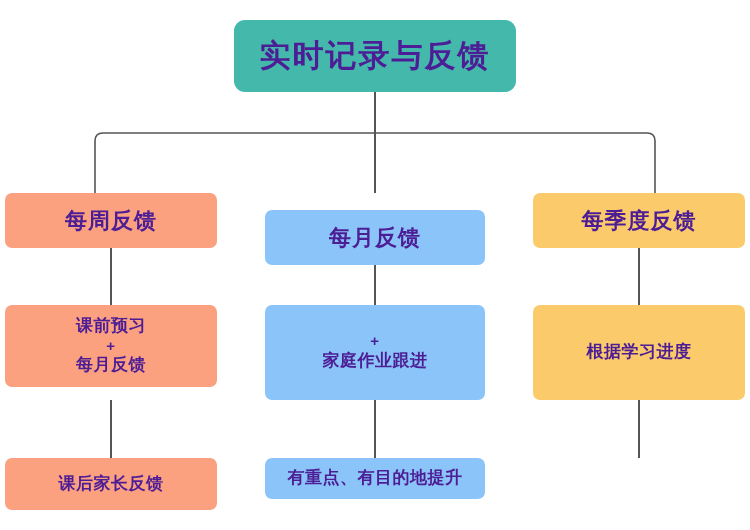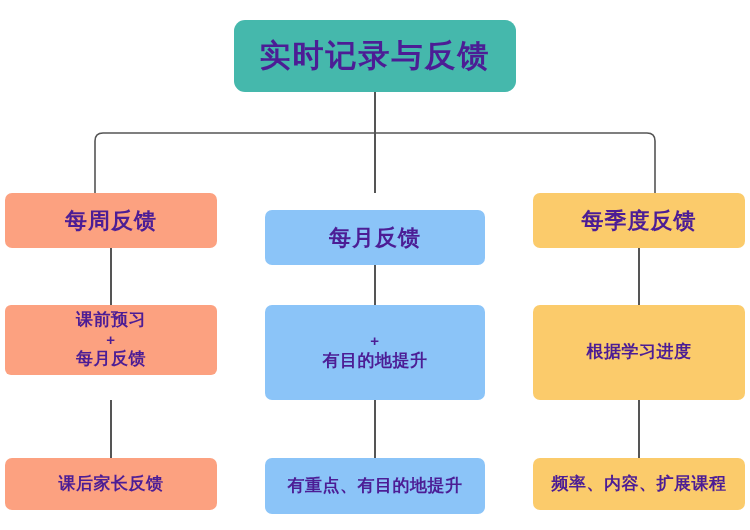--- a/index.html
+++ b/index.html
@@ -93,48 +93,45 @@
   </svg>
 
   <div class="node title-node" style="left:234px; top:20px; width:282px; height:72px; background:#45b8ac;">
     <span class="line">实时记录与反馈</span>
   </div>
 
   <div class="node header-node" style="left:5px; top:193px; width:212px; height:55px; background:#fca180;">
     <span class="line">每周反馈</span>
   </div>
 
-  <div class="node detail-node" style="left:5px; top:305px; width:212px; height:70px; background:#fca180;border-radius:6px;">
+  <div class="node detail-node" style="left:5px; top:305px; width:212px; height:82px; background:#fca180;">
     <span class="line">课前预习</span>
     <span class="plus">+</span>
     <span class="line">每月反馈</span>
   </div>
 
   <div class="node leaf-node" style="left:5px; top:458px; width:212px; height:52px; background:#fca180;">
     <span class="line">课后家长反馈</span>
   </div>
 
   <div class="node header-node" style="left:265px; top:210px; width:220px; height:55px; background:#8bc4f8;">
     <span class="line">每月反馈</span>
   </div>
 
   <div class="node detail-node" style="left:265px; top:305px; width:220px; height:95px; background:#8bc4f8;">
     <span class="plus">+</span>
-    <span class="line">有目的地提升</span>
+    <span class="line">家庭作业跟进</span>
   </div>
 
-  <div class="node leaf-node" style="left:265px; top:458px; width:220px; height:56px; background:#8bc4f8;">
+  <div class="node leaf-node" style="left:265px; top:458px; width:220px; height:41px; background:#8bc4f8;">
     <span class="line">有重点、有目的地提升</span>
   </div>
 
   <div class="node header-node" style="left:533px; top:193px; width:212px; height:55px; background:#fbcb6b;">
     <span class="line">每季度反馈</span>
   </div>
 
   <div class="node detail-node" style="left:533px; top:305px; width:212px; height:95px; background:#fbcb6b;gap:25px;">
     <span class="line">根据学习进度</span>
   </div>
 
-  <div class="node leaf-node" style="left:533px; top:458px; width:212px; height:52px; background:#fbcb6b;">
-    <span class="line">频率、内容、扩展课程</span>
-  </div>
 
 </div>
 
 </body></html>

